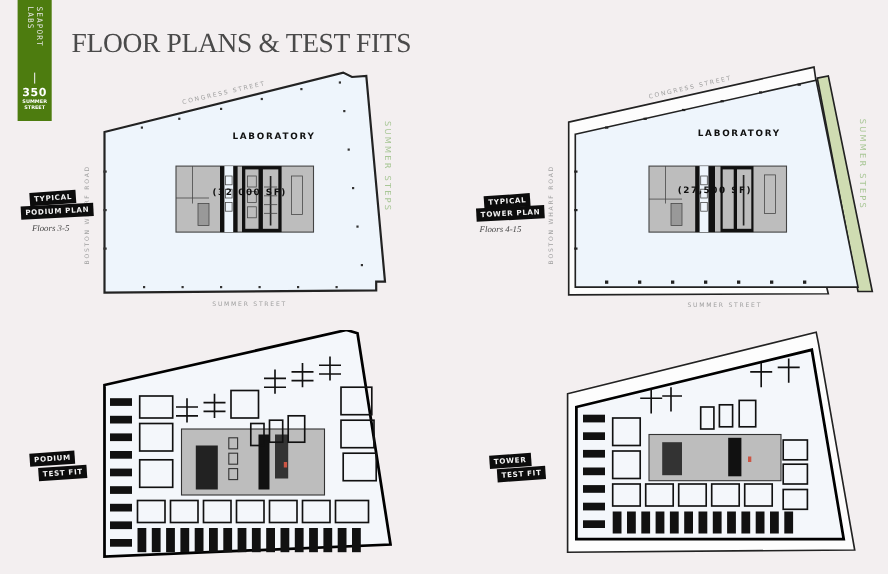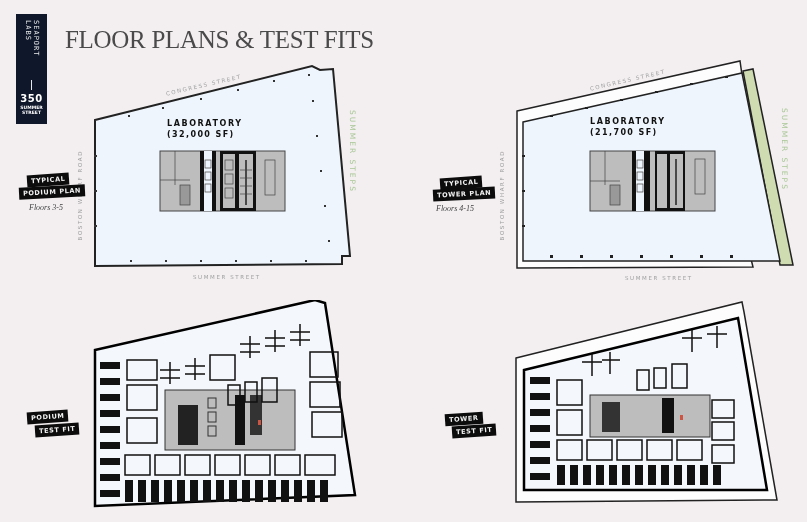--- a/index.html
+++ b/index.html
@@ -1,19 +1,19 @@
 <!DOCTYPE html>
 <html><head>
 <meta charset="utf-8">
 <style>
   * { box-sizing: border-box; margin: 0; padding: 0; }
   html, body { width: 807px; height: 522px; overflow: hidden; }
   body { background: #f3eff0; font-family: "Liberation Sans", sans-serif; position: relative; }
 
-  .spine { position: absolute; left: 16px; top: 0; width: 31px; height: 110px; background: #0f172a; margin-top: 14px; }
+  .spine { position: absolute; left: 16px; top: 0; width: 31px; height: 110px; background: #4d7c0f; }
   .spine-brand { position: absolute; left: 0; top: 6px; width: 31px; height: 60px;
     writing-mode: vertical-rl; color: #e8e8e8; font-family: "DejaVu Sans Mono", monospace;
     font-size: 7px; letter-spacing: 1px; display: flex; align-items: center; justify-content: flex-start; }
   .spine-rule { position: absolute; left: 15px; top: 66px; width: 1px; height: 10px; background: #e8e8e8; }
   .spine-num { position: absolute; left: 0; top: 80px; width: 31px; text-align: center; color: #fff;
     font-family: "DejaVu Sans", sans-serif; font-weight: bold; font-size: 10px; line-height: 10px; letter-spacing: 0.5px; }
   .spine-street { position: absolute; left: 0; top: 91px; width: 31px; text-align: center; color: #fff;
     font-family: "DejaVu Sans", sans-serif; font-weight: bold; font-size: 4.5px; line-height: 5px; }
 
   .page-title { position: absolute; left: 65px; top: 26px; font-family: "Liberation Serif", serif;
@@ -21,22 +21,22 @@
 
   .plan { position: absolute; }
   .plan svg { display: block; }
 
   .tag { position: absolute; background: #0c0c0c; color: #f2f2f2; font-family: "DejaVu Sans", sans-serif;
     font-weight: bold; font-size: 6.5px; letter-spacing: 0.6px; padding: 2px 4px; white-space: nowrap; }
   .floors { position: absolute; font-family: "Liberation Serif", serif; font-style: italic; font-size: 8px; color: #444; }
 
   .street { position: absolute; font-family: "DejaVu Sans", sans-serif; font-size: 5.5px; letter-spacing: 1.6px; color: #a0a0a0; white-space: nowrap; }
   .steps { position: absolute; font-family: "DejaVu Sans", sans-serif; font-size: 7.5px; letter-spacing: 2px; color: #a9c797; writing-mode: vertical-rl; white-space: nowrap; }
-  .lab-title { position: absolute; width: 120px; text-align: left; font-family: "DejaVu Sans", sans-serif; font-weight: bold; font-size: 8px; letter-spacing: 1.6px; color: #111; }
-  .lab-area { position: absolute; width: 120px; text-align: left; font-family: "DejaVu Sans", sans-serif; font-weight: bold; font-size: 8px; letter-spacing: 1.4px; color: #111; }
+  .lab-title { position: absolute; width: 120px; text-align: right; font-family: "DejaVu Sans", sans-serif; font-weight: bold; font-size: 8px; letter-spacing: 1.6px; color: #111; }
+  .lab-area { position: absolute; width: 120px; text-align: center; font-family: "DejaVu Sans", sans-serif; font-weight: bold; font-size: 8px; letter-spacing: 1.4px; color: #111; margin-top: 40px; }
 </style>
 </head>
 <body>
 
 <div class="spine">
   <div class="spine-brand">SEAPORT LABS</div>
   <div class="spine-rule"></div>
   <div class="spine-num">350</div>
   <div class="spine-street">
     <div>SUMMER</div>
@@ -153,21 +153,21 @@
           <line x1="85" y1="126" x2="115" y2="126"></line>
         <rect x="105" y="130" width="10" height="20" fill="#999"></rect>
         <rect x="190" y="104" width="10" height="35"></rect>
       </g>
     </g>
   </svg>
   <div class="street" style="left:84px;top:22px;transform:rotate(-13deg);">CONGRESS STREET</div>
   <div class="street" style="left:120px;top:220px;">SUMMER STREET</div>
   <div class="street" style="left:-6px;top:95px;writing-mode:vertical-rl;transform:rotate(180deg);">BOSTON WHARF ROAD</div>
   <div class="lab-title" style="left:85px;top:62px;">LABORATORY</div>
-  <div class="lab-area" style="left:85px;top:73px;">(21,700 SF)</div>
+  <div class="lab-area" style="left:85px;top:73px;">(27,500 SF)</div>
 </div>
 <div class="steps" style="left:780px;top:108px;">SUMMER STEPS</div>
 
 <div class="tag" style="left:440px;top:177px;transform:rotate(-4deg);">TYPICAL</div>
 <div class="tag" style="left:433px;top:188px;transform:rotate(-3deg);">TOWER PLAN</div>
 <div class="floors" style="left:436px;top:204px;">Floors 4-15</div>
 
 <div class="plan" style="left:90px;top:300px;width:280px;height:220px;">
   <svg width="280" height="220" viewBox="0 0 280 220">
     <polygon points="5,50 225,0 235,3 265,195 5,206" fill="#f4f7fb" stroke="#000" stroke-width="2.5"></polygon>

